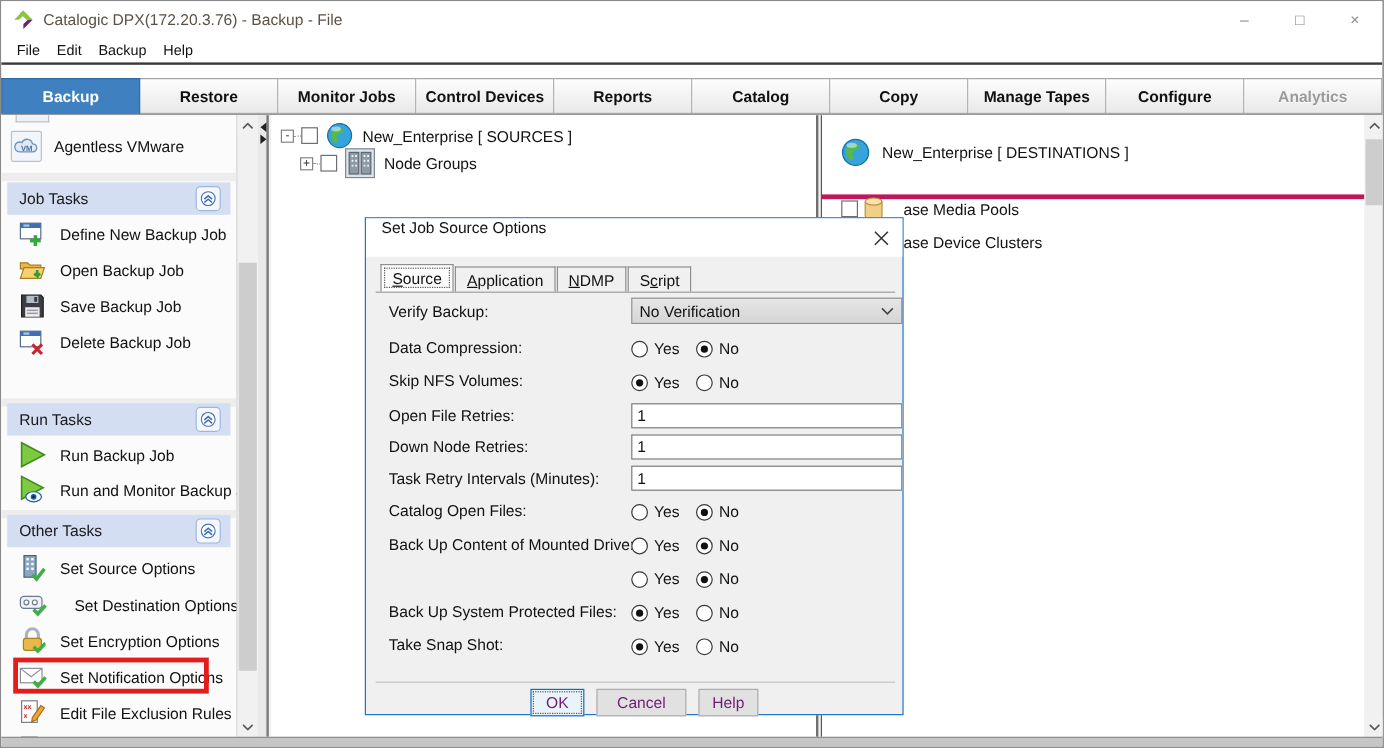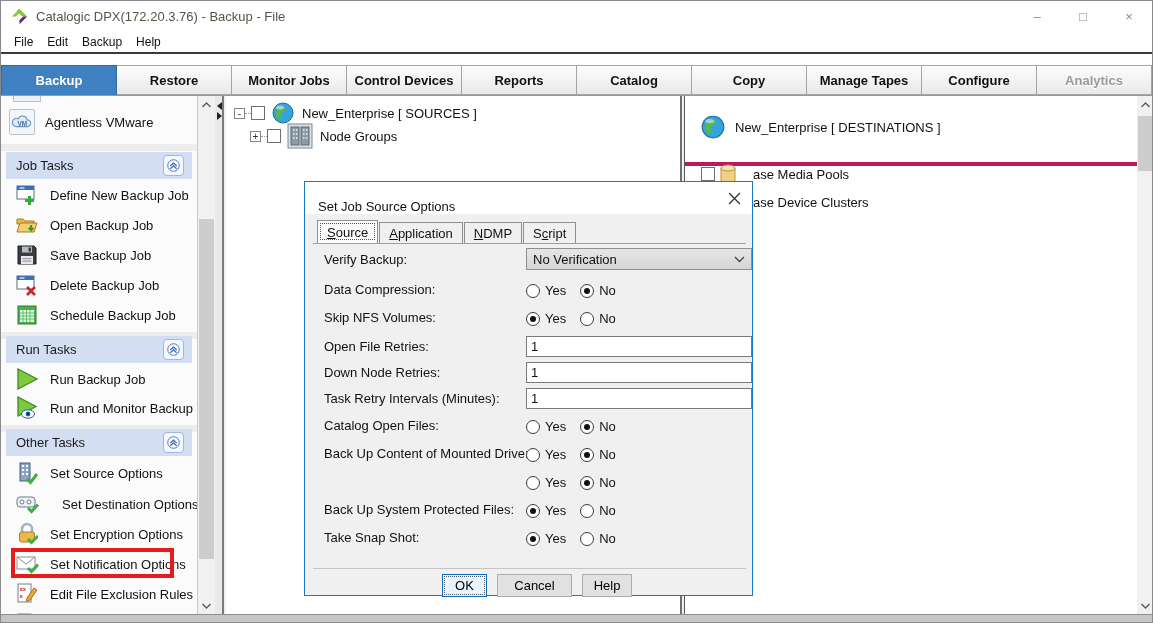--- a/index.html
+++ b/index.html
@@ -59,38 +59,38 @@
   .tcheck{width:14px;height:14px;border:1px solid #6f6f6f;background:#fff;flex:none;}
   .tlabel{font-size:13px;color:#111;white-space:nowrap;}
   .conn{border-top:1px dotted #9a9a9a;height:0;flex:none;}
 
   
   .rightpane{position:absolute;left:683px;top:0;width:453px;height:518px;background:#fff;border-left:1px solid #555;}
   .dest-header{position:absolute;left:0;top:0;width:452px;height:70px;background:#fff;border-bottom:4px solid #be185d;}
 
   
   .dialog{position:absolute;left:303px;top:85px;width:449px;height:415px;background:#f0f0f0;border:1px solid #1d78c4;z-index:10;}
-  .dlg-title{position:absolute;left:0;top:0;width:100%;height:32px;background:#fff;display:flex;align-items:flex-end;padding-left:13px;font-size:13px;color:#111;}
+  .dlg-title{position:absolute;left:0;top:0;width:100%;height:32px;background:#fff;display:flex;align-items:flex-start;padding-left:13px;font-size:13px;color:#111;}
   .dlg-close{position:absolute;right:8px;top:6px;width:20px;height:20px;display:flex;align-items:center;justify-content:center;font-size:15px;color:#333;}
   .dlg-tabs{position:absolute;left:12px;top:38px;height:23px;display:flex;align-items:flex-end;}
   .dlg-tab{height:21px;padding:0 9px;display:flex;align-items:center;font-size:13px;color:#111;background:#f0f0f0;border:1px solid #8f8f8f;border-bottom:none;margin-right:1px;}
   .dlg-tab.active{height:23px;background:#fcfcfc;outline:1px dotted #555;outline-offset:-4px;}
   .dlg-tabline{position:absolute;left:8px;top:61px;width:433px;border-top:1px solid #9f9f9f;}
   .frow{position:absolute;left:19px;width:415px;height:22px;display:flex;align-items:center;}
   .flabel{font-size:13px;color:#111;white-space:nowrap;}
   .fctl{position:absolute;left:202px;display:flex;align-items:center;}
   .combo{width:226px;height:22px;background:linear-gradient(#e6e6e6,#d5d5d5);border:1px solid #8f8f8f;display:flex;align-items:center;padding:0 6px;font-size:13px;color:#111;justify-content:space-between;}
   .txt{width:226px;height:21px;border:1px solid #7a7a7a;background:#fff;font-size:13px;padding:0 4px;color:#111;}
   .ropt{display:flex;align-items:center;margin-right:14px;}
   .rdot{width:14px;height:14px;border:1px solid #3a3a3a;border-radius:50%;background:#fff;margin-right:5px;position:relative;flex:none;}
   .ropt.on .rdot::after{content:"";position:absolute;left:3px;top:3px;width:6px;height:6px;border-radius:50%;background:#111;}
   .rlbl{font-size:13px;color:#111;}
   .dlg-btnline{position:absolute;left:8px;top:386px;width:433px;border-top:1px solid #c4c4c4;}
   .dlg-buttons{position:absolute;left:0;top:392px;width:100%;display:flex;justify-content:flex-start;padding-left:137px;}
-  .btn{height:23px;background:#e1e1e1;border:1px solid #adadad;font-size:13px;color:#000000;display:flex;align-items:center;justify-content:center;margin-right:10px;}
+  .btn{height:23px;background:#e1e1e1;border:1px solid #adadad;font-size:13px;color:#701a75;display:flex;align-items:center;justify-content:center;margin-right:10px;}
   .btn.default{background:#e9f3fb;border:1px solid #0f6cbd;outline:1px dotted #555;outline-offset:-3px;}
   #btn-ok{width:45px;} #btn-cancel{width:75px;} #btn-help{width:50px;}
 
   .chev{display:block;}
 </style>
 </head>
 <body>
 
 <div id="app">
 
@@ -198,30 +198,20 @@
       <div class="side-item" style="top:174px;">
         <span class="icn">
           <svg width="24" height="24" viewBox="0 0 24 24">
             <rect x="2" y="3" width="17" height="13" fill="#fff" stroke="#5a6f85"></rect>
               <rect x="2" y="3" width="17" height="4" fill="#3e6fb5"></rect>
             <rect x="4.5" y="4" width="5" height="2" fill="#9fc2e8"></rect>
             <path d="M12 14 L20 22 M20 14 L12 22" stroke="#c8252c" stroke-width="2.6"></path>
           </svg>
         </span>
         <span class="lbl">Delete Backup Job</span>
-      </div>
-      <div class="side-item" style="top:204px;">
-        <span class="icn">
-          <svg width="22" height="22" viewBox="0 0 22 22">
-            <rect x="2" y="2" width="18" height="18" fill="#4caf50" stroke="#2d7d31"></rect>
-            <rect x="4" y="6" width="14" height="12" fill="#e8f5e9"></rect>
-            <path d="M4 9 h14 M4 12 h14 M4 15 h14 M7 6 v12 M10.5 6 v12 M14 6 v12" stroke="#66bb6a" stroke-width="1"></path>
-          </svg>
-        </span>
-        <span class="lbl">Schedule Backup Job</span>
       </div>
 
       <div class="side-gap" style="top:236px;"></div>
 
       <div class="sec-header" style="top:240px;">
         <span>Run Tasks</span>
         <span class="collapse-btn">
           <svg width="13" height="13" viewBox="0 0 14 14">
               <circle cx="7" cy="7" r="6.2" fill="#fff" stroke="#3f6fb5"></circle>
               <polyline points="3.5,7.5 7,4.5 10.5,7.5" fill="none" stroke="#3f6fb5" stroke-width="1.4"></polyline>

